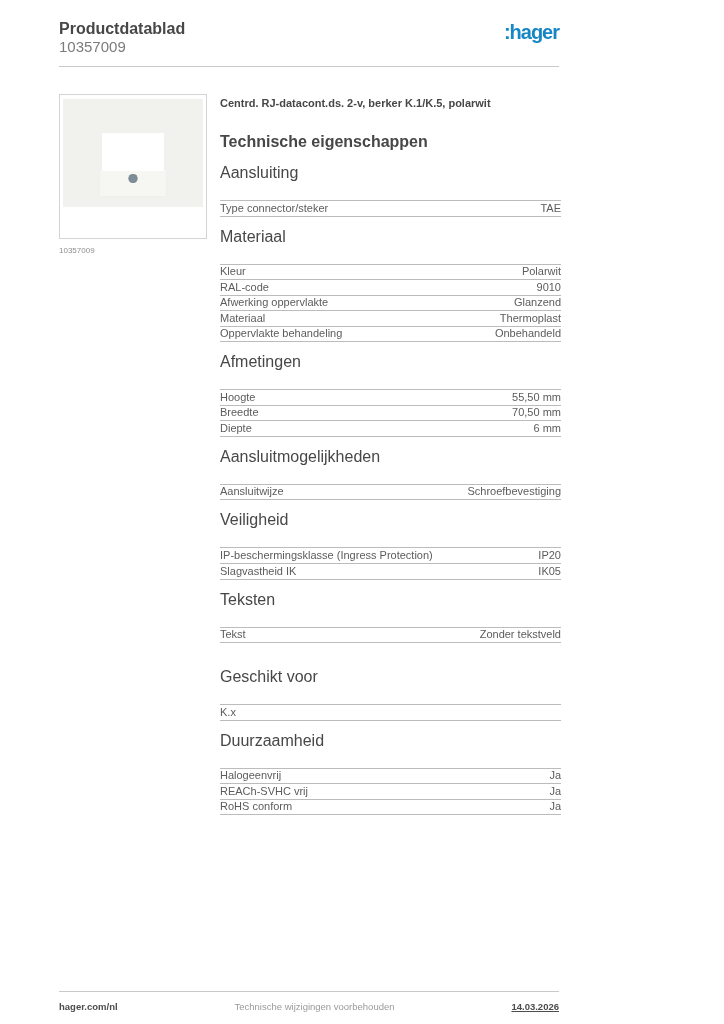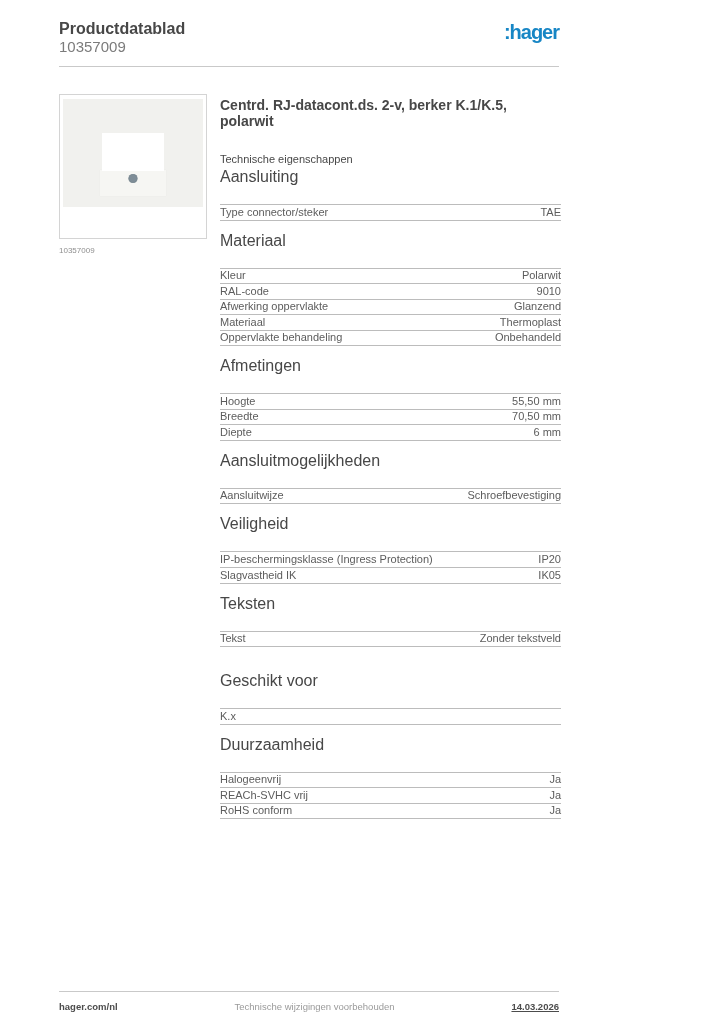--- a/index.html
+++ b/index.html
@@ -95,31 +95,31 @@
     background:#7e8d97;
     box-shadow:inset 0 0 1px #5f6e78;
   }
   .image-caption{
     margin-top:7px;
     font-size:8px;
     color:#8f8f8f;
   }
   
   .product-title{
-    font-size:14px;
+    font-size:11px;
     font-weight:bold;
     color:var(--heading);
     margin-top:3px;
   }
   .section-heading{
-    font-size:11px;
-    font-weight:normal;
+    font-size:16px;
+    font-weight:bold;
     color:var(--heading);
     margin-top:24px;
-    margin-bottom:3px;
+    margin-bottom:13px;
   }
   .section{ margin-bottom:11px; }
   .section.extra-gap{ margin-top:25px; }
   .section-title{
     font-size:16px;
     font-weight:normal;
     color:var(--heading);
     padding-bottom:18px;
     border-bottom:1px solid var(--line);
   }

